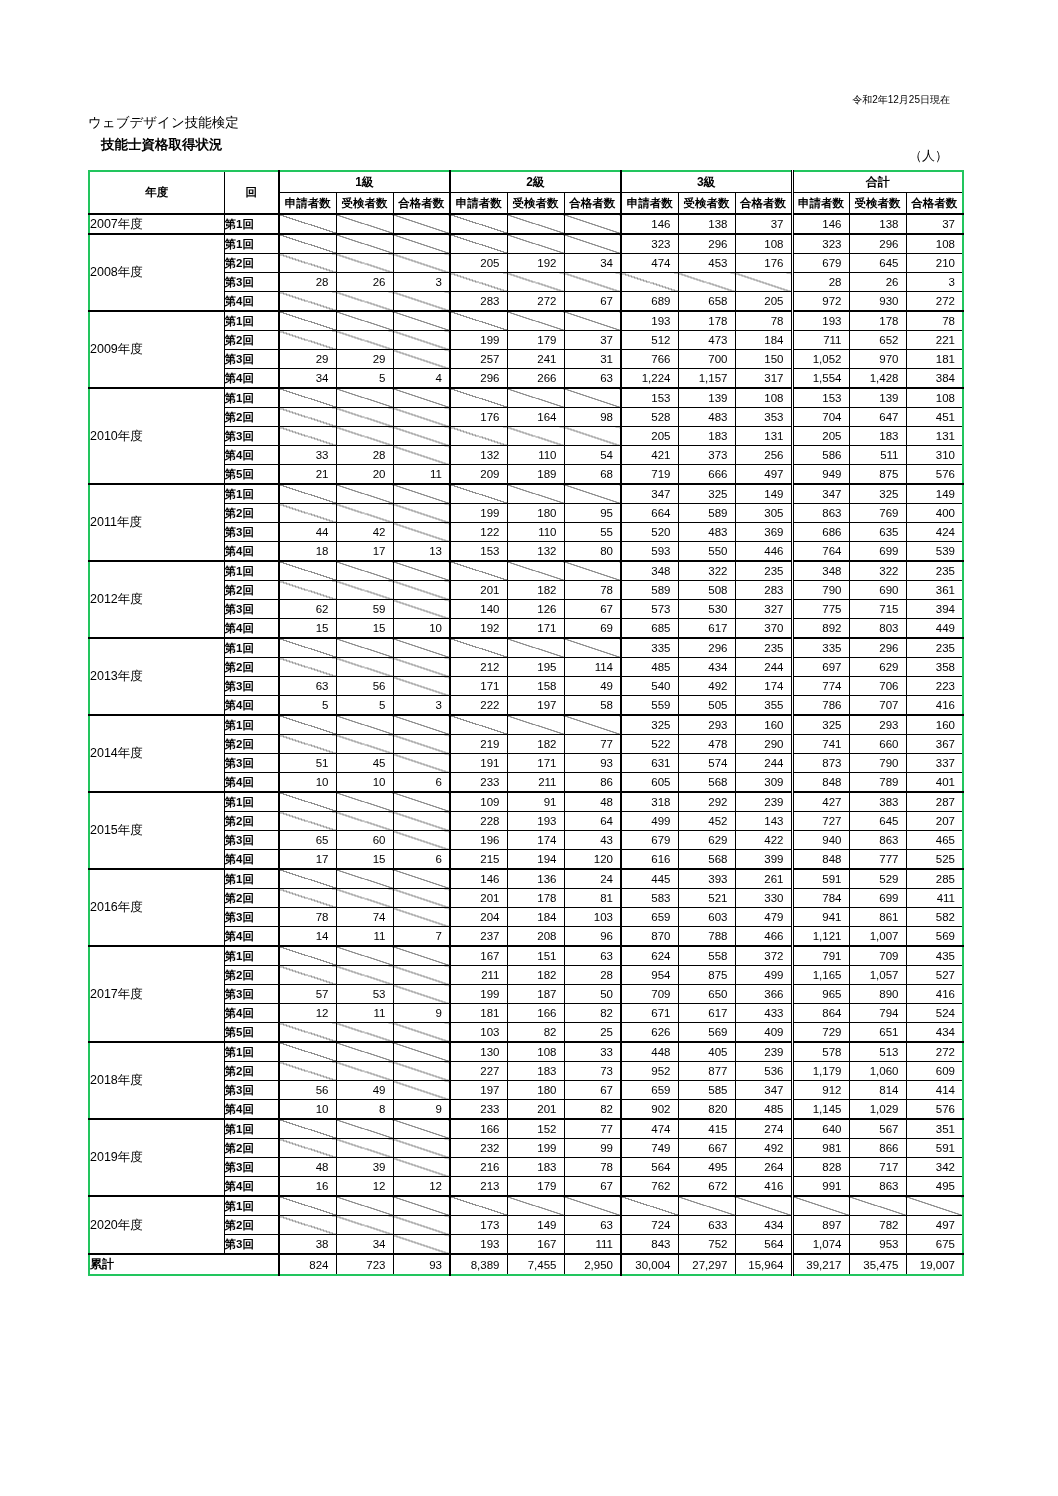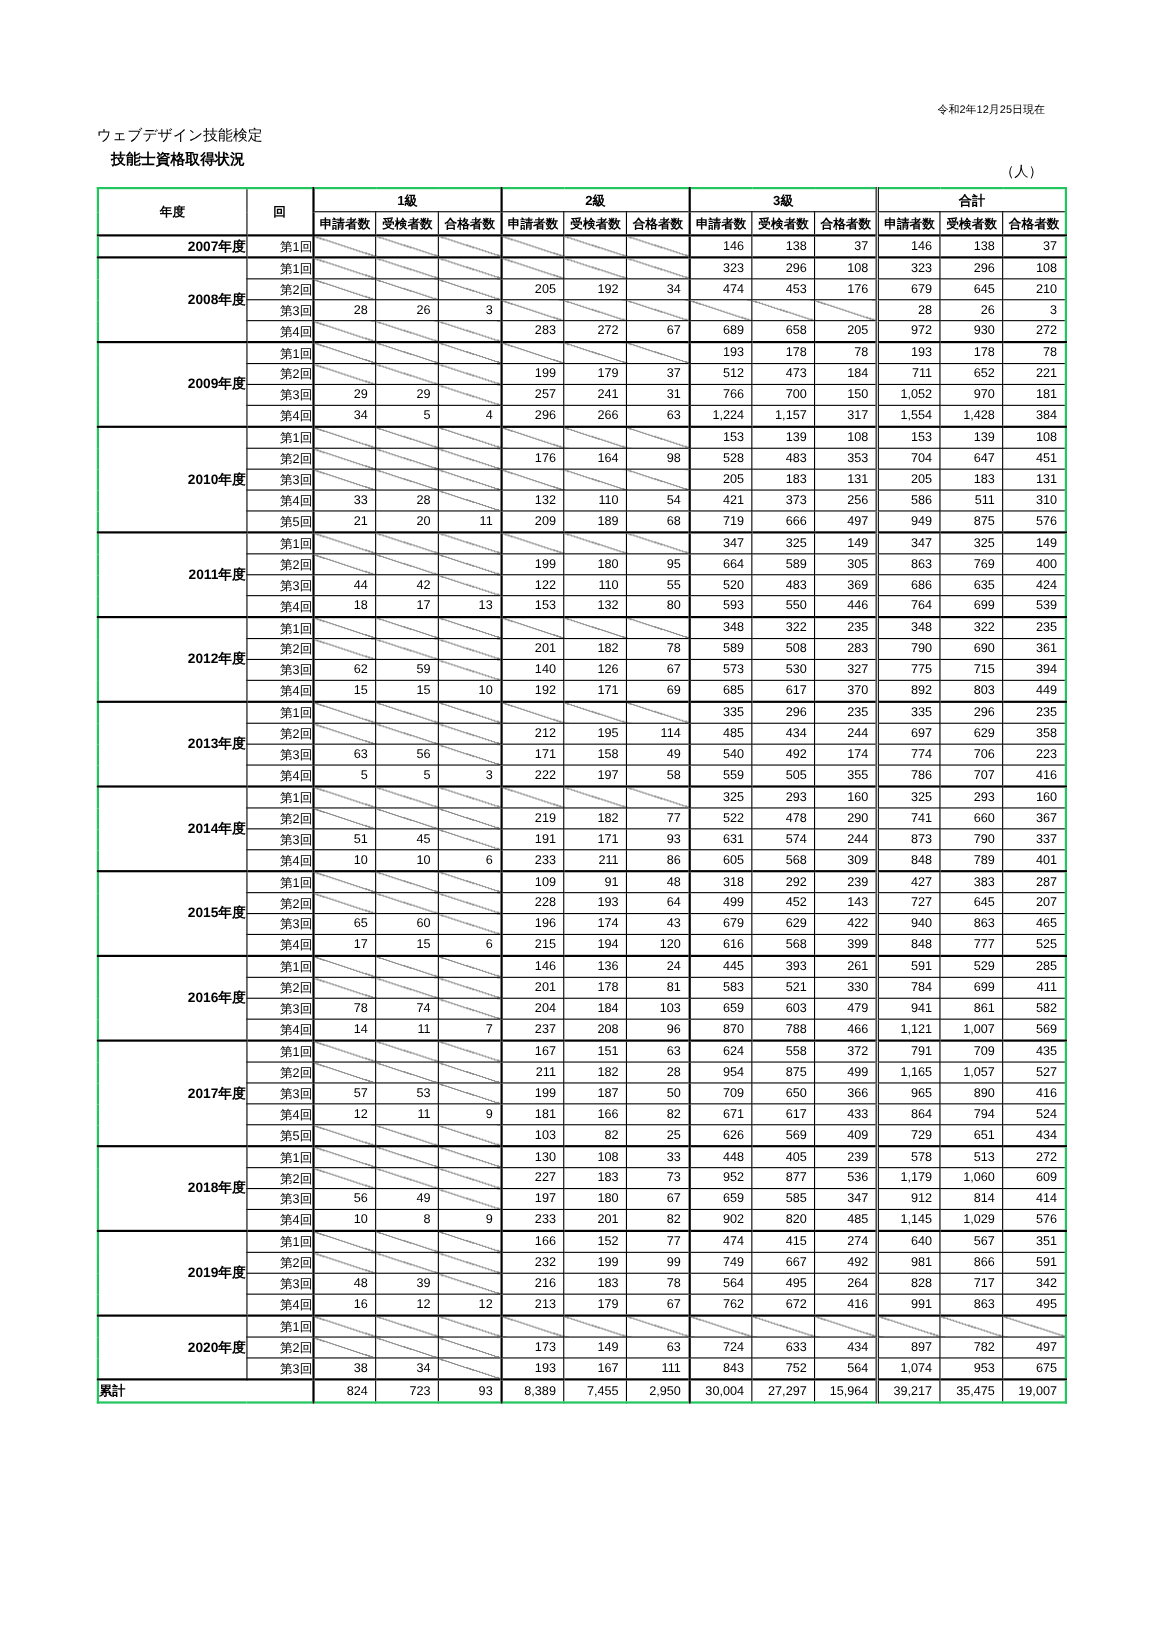--- a/index.html
+++ b/index.html
@@ -8,22 +8,22 @@
   .date{position:absolute;top:93px;right:108px;font-size:10px;}
   .title1{position:absolute;top:114px;left:88px;font-size:13.5px;font-weight:normal;}
   .title2{position:absolute;top:136px;left:101px;font-size:13.5px;font-weight:bold;}
   .unit{position:absolute;top:147px;right:110px;font-size:13px;}
   table{position:absolute;top:170px;left:88px;border-collapse:collapse;
         table-layout:fixed;border:2px solid #22c55e;}
   col.c-year{width:135px;} col.c-round{width:55px;} col.c-num{width:57px;}
   th,td{border:1px solid #000;padding:0;overflow:hidden;white-space:nowrap;}
   thead th{height:20px;font-size:11.5px;font-weight:bold;text-align:center;}
   thead .grp{font-size:12px;}
-  td.year{font-size:12.5px;font-weight:bold;text-align:right;}
-  td.round{font-size:11.5px;font-weight:normal;text-align:left;height:18px;padding-left:30px;}
+  td.year{font-size:12.5px;font-weight:normal;text-align:left;}
+  td.round{font-size:11.5px;font-weight:bold;text-align:left;height:18px;}
   td.num{font-size:11.5px;text-align:right;padding-right:7px;}
   td.slash{background-image:linear-gradient(to top right,
       transparent 48.2%, #8f8f8f 48.2%, #8f8f8f 51.8%, transparent 51.8%);}
   .g-med{border-left:2px solid #000;}
   .g-dbl{border-left:3px double #000;}
   tr.group-start td{border-top:2px solid #000;}
   thead tr.sub th{border-bottom:2px solid #000;}
   tr.total-row td{border-top:2px solid #000;height:19px;}
   tr.total-row td.label{font-size:12px;font-weight:bold;}
 </style>

